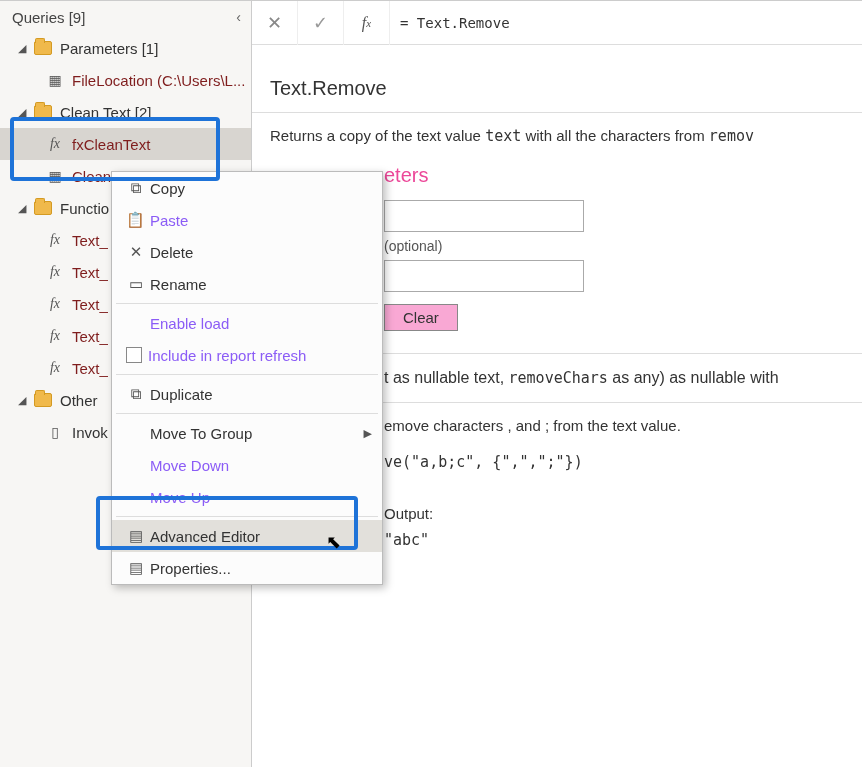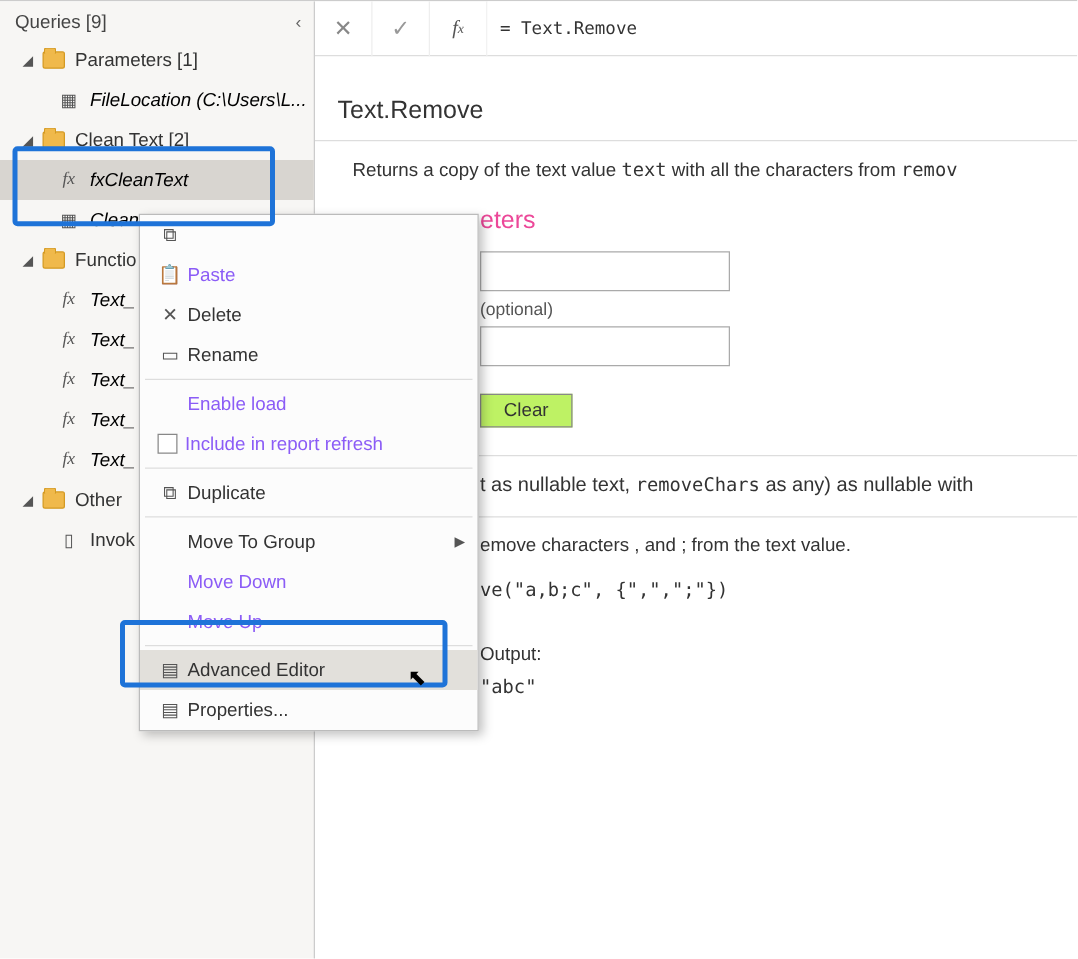--- a/index.html
+++ b/index.html
@@ -11,40 +11,40 @@
   .sb-header .title{flex:1}
   .sb-header .chev{color:#666;font-size:14px}
   .group-row{display:flex;align-items:center;height:32px;padding-left:18px;font-size:15px;color:#333}
   .tog{width:12px;color:#555;font-size:11px;margin-right:4px}
   .folder{width:18px;height:14px;background:#f0b94b;border:1px solid #d49a22;border-radius:2px;margin-right:8px;position:relative}
   .folder:before{content:"";position:absolute;left:0;top:-4px;width:8px;height:4px;background:#f0b94b;border:1px solid #d49a22;border-bottom:none;border-radius:2px 2px 0 0}
   .item-row{display:flex;align-items:center;height:32px;padding-left:46px;font-size:15px;color:#333}
   .sel{background:#d8d5d0}
   .ico{width:18px;text-align:center;margin-right:8px;color:#555;font-size:14px}
   .fx{font-style:italic;font-family:Georgia,serif}
-  .italic-name{font-style:italic;color:#000000}
+  .italic-name{color:#7f1d1d}
   
   .hl{position:absolute;border:4px solid #1e73d8;border-radius:4px;z-index:60;pointer-events:none}
   
   .right{position:absolute;left:252px;top:0;right:0;height:100%;background:#fff}
   .fbar{display:flex;align-items:center;height:44px;border-bottom:1px solid #ddd}
   .fbar .btn{width:46px;height:44px;display:flex;align-items:center;justify-content:center;color:#888;font-size:18px;border-right:1px solid #eee}
   .fbar .btn.ok{color:#999}
   .fbar .btn.fx{color:#555;font-style:italic;font-family:Georgia,serif;font-size:16px}
   .fbar input{flex:1;height:100%;border:none;padding:0 10px;font-family:Consolas,monospace;font-size:14px;color:#333;outline:none}
   .doc{padding:16px 18px 0 18px;font-size:15px;color:#333}
   .doc h1{margin:16px 0 10px 0;font-size:20px;font-weight:400;color:#333}
   .doc hr{border:none;border-top:1px solid #ddd;margin:12px -18px}
-  .doc p{margin:12px 12px;line-height:1.5}
+  .doc p{margin:12px 0;line-height:1.5}
   .doc code{font-family:Consolas,monospace;font-size:15px}
   .sec-title{font-size:20px;font-weight:400;margin:16px 0 13px 0;color:#ec4899}
   .inp-row{display:flex;align-items:center;margin:6px 16px}
   .inp{width:200px;height:32px;border:1px solid #aaa;background:#fff;margin-right:10px}
   .opt{color:#555;font-size:14px}
-  .clear-btn{display:inline-block;border:1px solid #888;padding:4px 18px;font-size:15px;margin:16px 0 10px 0;background:#bef264}
+  .clear-btn{display:inline-block;border:1px solid #888;padding:4px 18px;font-size:15px;margin:6px 0 10px 0;background:#f9a8d4}
   .sig{font-size:16px;line-height:1.5}
   .sig code{font-family:Consolas,monospace}
   .ex-body{margin:0 0 16px 30px;font-size:15px;line-height:1.7}
   .ex-body code{font-family:Consolas,monospace}
   
   .ctx{position:absolute;left:111px;top:170px;width:272px;background:#fcfcfc;border:1px solid #bbb;box-shadow:3px 3px 8px rgba(0,0,0,.25);z-index:50;font-size:15px}
   .ctx .mi{display:flex;align-items:center;height:32px;padding-left:10px;position:relative}
   .ctx .mi .mic{width:28px;text-align:center;color:#555;font-size:15px}
   .ctx .mi .mlabel{flex:1}
   .ctx .mi.hover{background:#e2e0db}
@@ -170,20 +170,21 @@
         <br>
         <div>Output:</div>
         <div><code>"abc"</code></div>
       </div>
     </div>
   </div>
 
   <div class="ctx">
     <div class="mi">
         <span class="mic">⧉</span>
+        <span class="mlabel">Copy</span>
       </div>
     <div class="mi dis">
         <span class="mic">📋</span>
         <span class="mlabel">Paste</span>
       </div>
     <div class="mi">
         <span class="mic">✕</span>
         <span class="mlabel">Delete</span>
       </div>
     <div class="mi">

